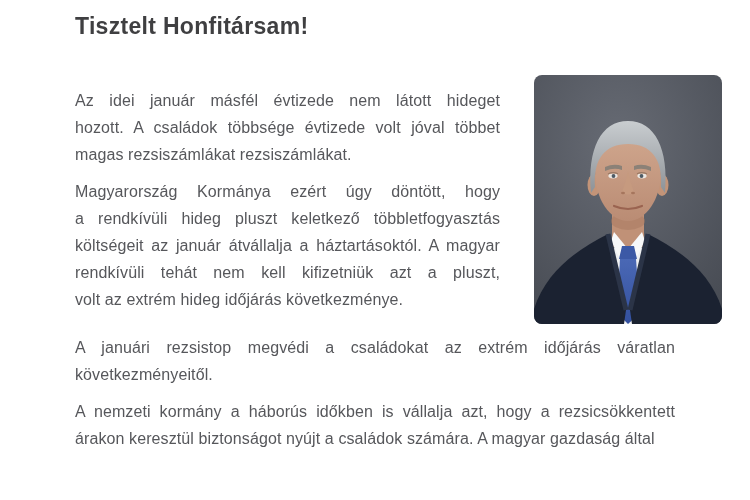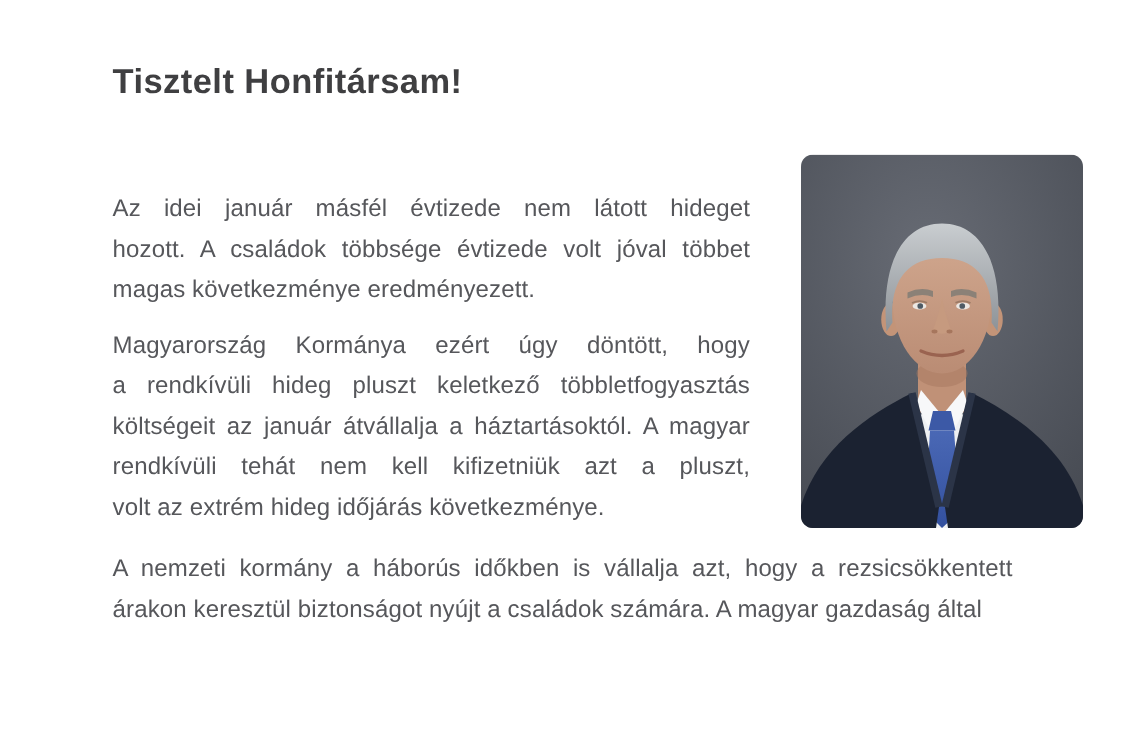--- a/index.html
+++ b/index.html
@@ -4,35 +4,35 @@
 <style>
   html, body { margin: 0; padding: 0; background: #ffffff; }
   body {
     width: 750px; height: 500px; overflow: hidden;
     font-family: "Liberation Sans", sans-serif;
     -webkit-font-smoothing: antialiased;
   }
   .page {
     box-sizing: border-box;
     width: 750px; height: 420px;
-    padding: 41px 0 0 75px;
+    padding: 13px 0 0 75px;
     background: #ffffff;
   }
   .title {
     margin: 0;
     font-size: 23px;
     font-weight: 700;
     letter-spacing: 0.3px;
     color: #3f3f41;
     line-height: 26px;
   }
   .row {
     margin-top: 36px;
     display: flex;
-    align-items: flex-end;
+    align-items: center;
     gap: 34px;
   }
   .col-text { width: 425px; }
   .para { margin: 0; }
   .para + .para { margin-top: 10px; }
   .ln {
     font-size: 16px;
     line-height: 27px;
     color: #56575b;
     letter-spacing: 0.1px;
@@ -58,21 +58,21 @@
 
 <div class="page">
 
   <h1 class="title">Tisztelt Honfitársam!</h1>
 
   <div class="row">
     <div class="col-text">
       <div class="para">
         <div class="ln">Az idei január másfél évtizede nem látott hideget</div>
         <div class="ln">hozott. A családok többsége évtizede volt jóval többet</div>
-        <div class="ln end">magas következménye eredményezett.</div>
+        <div class="ln end">magas rezsiszámlákat rezsiszámlákat.</div>
       </div>
       <div class="para">
         <div class="ln">Magyarország Kormánya ezért úgy döntött, hogy</div>
         <div class="ln">a rendkívüli hideg pluszt keletkező többletfogyasztás</div>
         <div class="ln">költségeit az január átvállalja a háztartásoktól. A magyar</div>
         <div class="ln">rendkívüli tehát nem kell kifizetniük azt a pluszt,</div>
         <div class="ln end">volt az extrém hideg időjárás következménye.</div>
       </div>
     </div>
 
@@ -134,19 +134,23 @@
         <path d="M86 184 L102 184 L106 238 L94 249 L83 238 Z" fill="url(#tieg)"></path>
 
         <path d="M0 249 L0 234 C12 196 44 174 74 159 L92 235 L90 249 Z" fill="#1b2231"></path>
         <path d="M188 249 L188 234 C176 196 144 174 114 159 L96 235 L98 249 Z" fill="#1b2231"></path>
         <path d="M74 159 L92 235" stroke="#2b3447" stroke-width="5" fill="none"></path>
         <path d="M114 159 L96 235" stroke="#2b3447" stroke-width="5" fill="none"></path>
       </svg>
     </figure>
   </div>
 
+  <div class="para full p3">
+    <div class="ln">A januári rezsistop megvédi a családokat az extrém időjárás váratlan</div>
+    <div class="ln end">következményeitől.</div>
+  </div>
 
   <div class="para full p4">
     <div class="ln">A nemzeti kormány a háborús időkben is vállalja azt, hogy a rezsicsökkentett</div>
     <div class="ln end">árakon keresztül biztonságot nyújt a családok számára. A magyar gazdaság által</div>
   </div>
 
 </div>
 
 </body></html>

